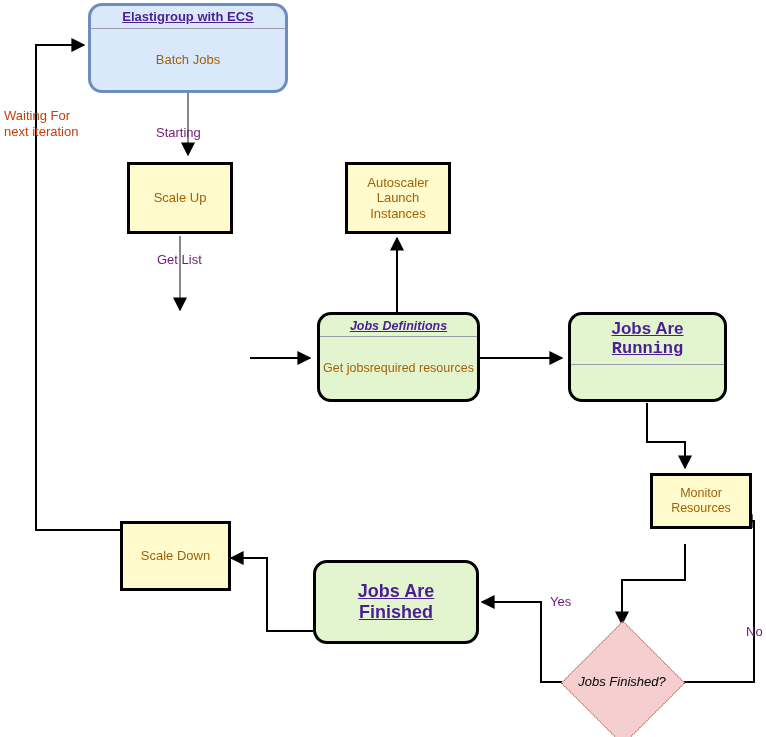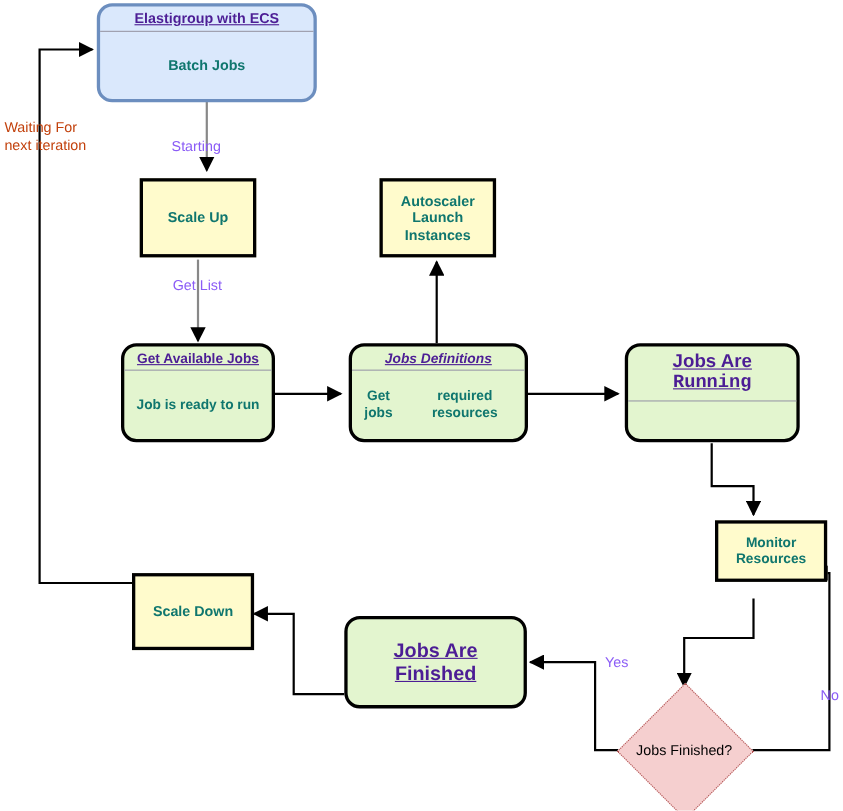--- a/index.html
+++ b/index.html
@@ -34,22 +34,22 @@
     justify-content: center;
     text-align: center;
   }
   .node .title {
     font-weight: bold;
     text-decoration: underline;
     color: #4c1d95;
     line-height: 1.15;
   }
   .node .body {
-    font-weight: bold;
-    color: #0f766e;
+    font-weight: normal;
+    color: #a16207;
     line-height: 1.2;
   }
   .divider {
     height: 1px;
     background: #9a9aa8;
     width: 100%;
   }
 
   
   .rect-yellow {
@@ -70,27 +70,28 @@
     position: absolute;
     background: #f5cfcf;
     border: 1px dotted #b05555;
     transform: rotate(45deg);
   }
   .diamond-label {
     position: absolute;
     text-align: center;
     color: #000000;
     font-size: 13px;
+    font-style: italic;
   }
 
   .hdr-pad { padding-top: 4px; padding-bottom: 3px; }
 
   .edge-label {
     position: absolute;
-    color: #8b5cf6;
+    color: #701a75;
     font-size: 13px;
     white-space: pre;
     line-height: 1.25;
   }
 </style>
 </head>
 <body>
 
 <div id="canvas">
 
@@ -169,25 +170,20 @@
   <div class="node rect-yellow" style="left:127px; top:162px; width:106px; height:72px;">
     <div class="body" style="font-size:13px;">Scale Up</div>
   </div>
 
   <div class="node rect-yellow" style="left:345px; top:162px; width:106px; height:72px;">
     <div class="body" style="font-size:13px;">Autoscaler</div>
     <div class="body" style="font-size:13px;">Launch</div>
     <div class="body" style="font-size:13px;">Instances</div>
   </div>
 
-  <div class="node round-green" style="left:110px; top:312px; width:140px; height:90px;">
-    <div class="title hdr-pad" style="font-size:12.5px;">Get Available Jobs</div>
-    <div class="divider"></div>
-    <div class="body" style="font-size:12.5px; flex:1; display:flex; align-items:center; justify-content:center;">Job is ready to run</div>
-  </div>
 
   <div class="node round-green" style="left:317px; top:312px; width:163px; height:90px;">
     <div class="title hdr-pad" style="font-size:12.5px;font-style:italic;">Jobs Definitions</div>
     <div class="divider"></div>
     <div style="flex:1; display:flex; flex-direction:row; align-items:center; justify-content:center;">
       <div class="body" style="font-size:12.5px;">Get jobs</div>
       <div class="body" style="font-size:12.5px;">required resources</div>
     </div>
   </div>
 

